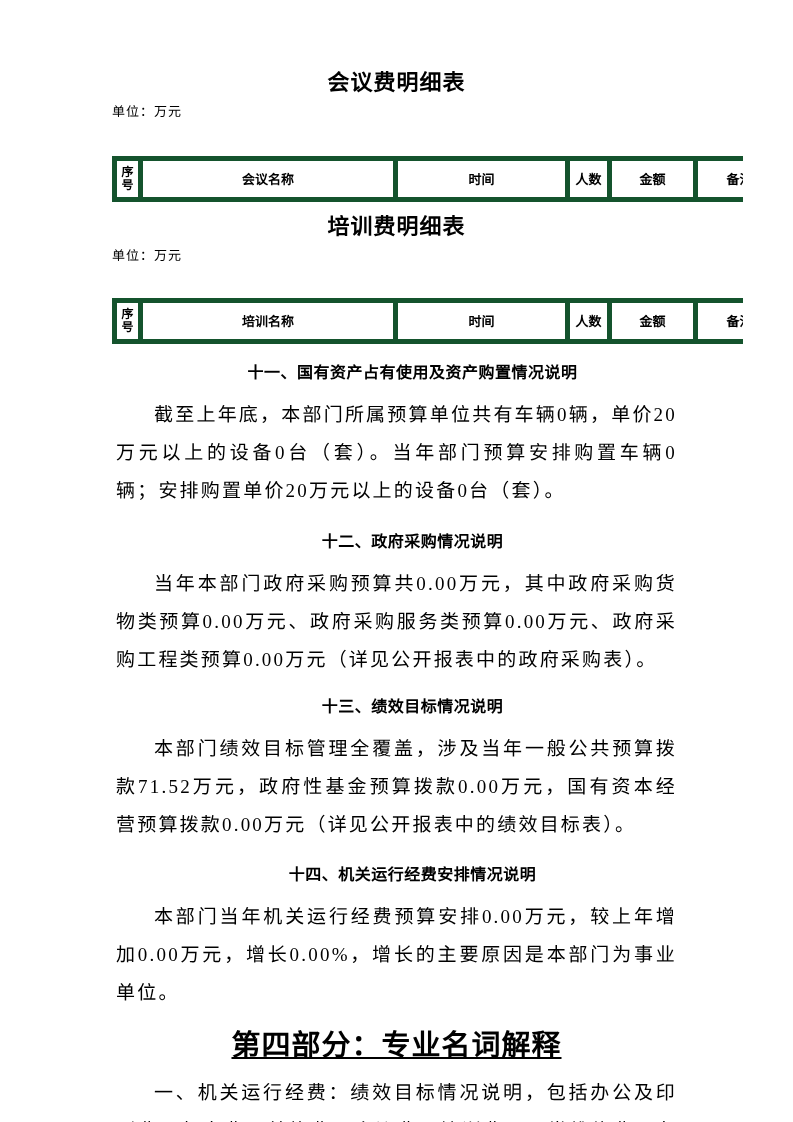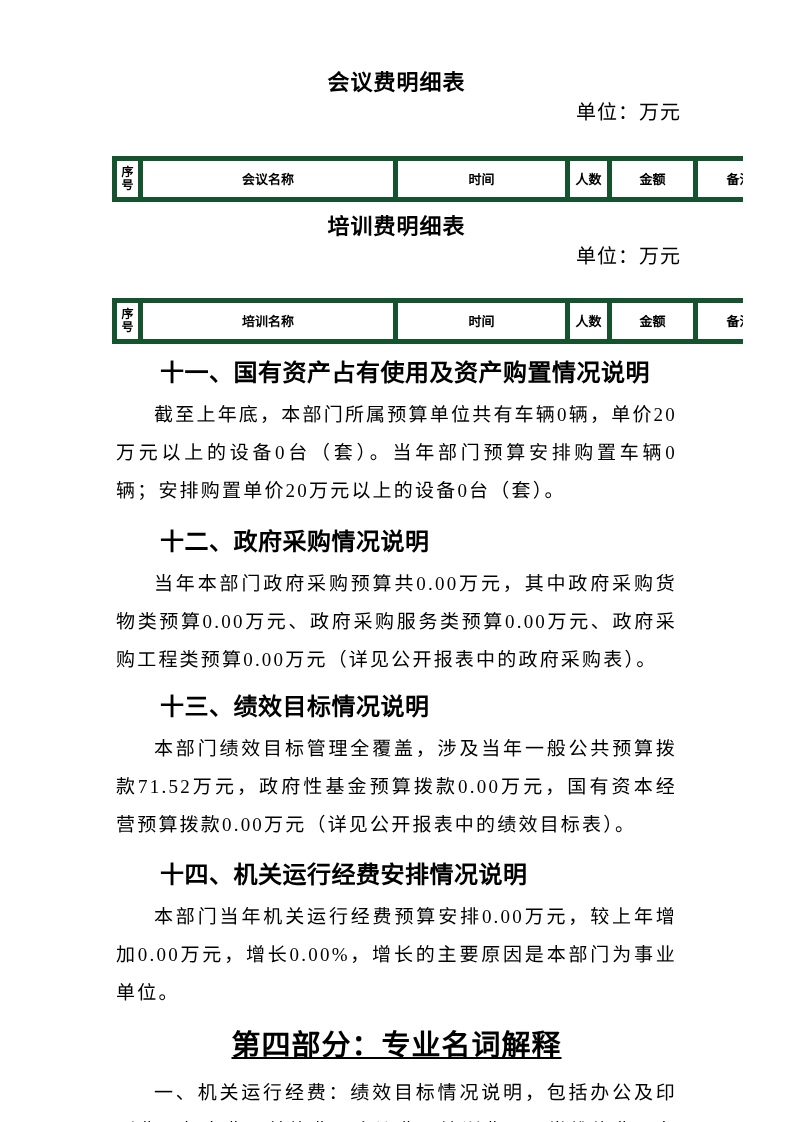--- a/index.html
+++ b/index.html
@@ -23,23 +23,22 @@
     font-weight: bold;
     font-size: 22px;
     line-height: 30px;
     text-align: center;
     letter-spacing: 1px;
   }
   .table-title.second { margin-top: 10px; }
 
   .unit-label {
     margin-top: 2px;
-    font-size: 20px;
+    font-size: 13px;
     line-height: 24px;
-    text-align: right;
     letter-spacing: 1px;
   }
 
   table.detail-table {
     width: 669px;
     margin-top: 32px;
     border-collapse: collapse;
     table-layout: fixed;
     border-top: 1.5px solid #000;
     border-bottom: 2.5px solid #000;
@@ -56,24 +55,25 @@
     font-size: 13px;
     line-height: 15px;
   }
   table.detail-table td.col-xh { font-size: 12px; line-height: 13px; }
 
   
   .section-heading {
     margin: 0;
     font-family: "Liberation Sans", "DejaVu Sans", sans-serif;
     font-weight: bold;
-    font-size: 24px;
+    font-size: 16px;
     line-height: 38px;
     letter-spacing: 0.5px;
     text-indent: 2em;
+    text-align: center;
   }
   .section-heading.h11 { margin-top: 10px; }
   .section-heading.h12 { margin-top: 13px; }
   .section-heading.h13 { margin-top: 9px; }
   .section-heading.h14 { margin-top: 12px; }
 
   .section-body {
     margin: 4px;
     font-size: 19px;
     line-height: 38px;

